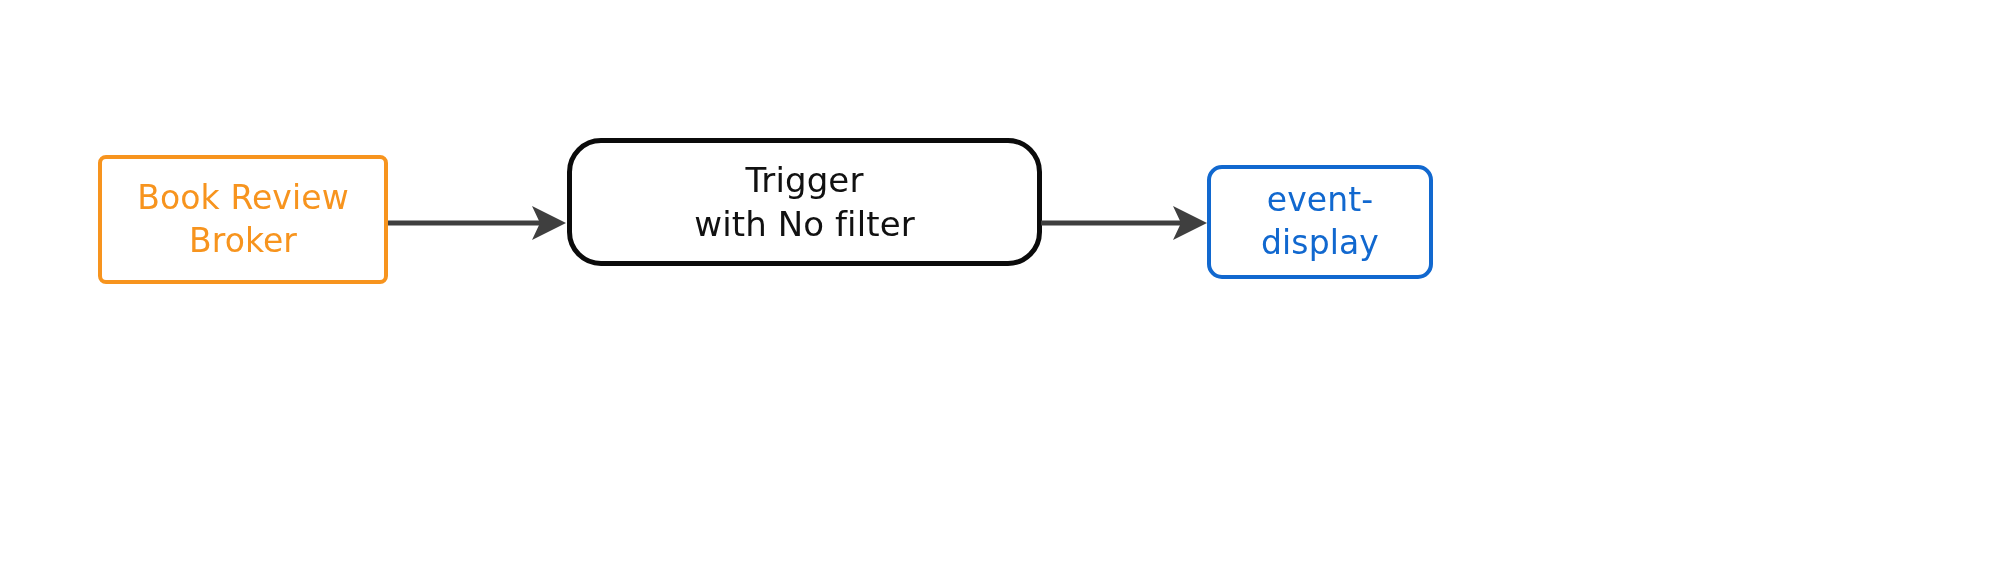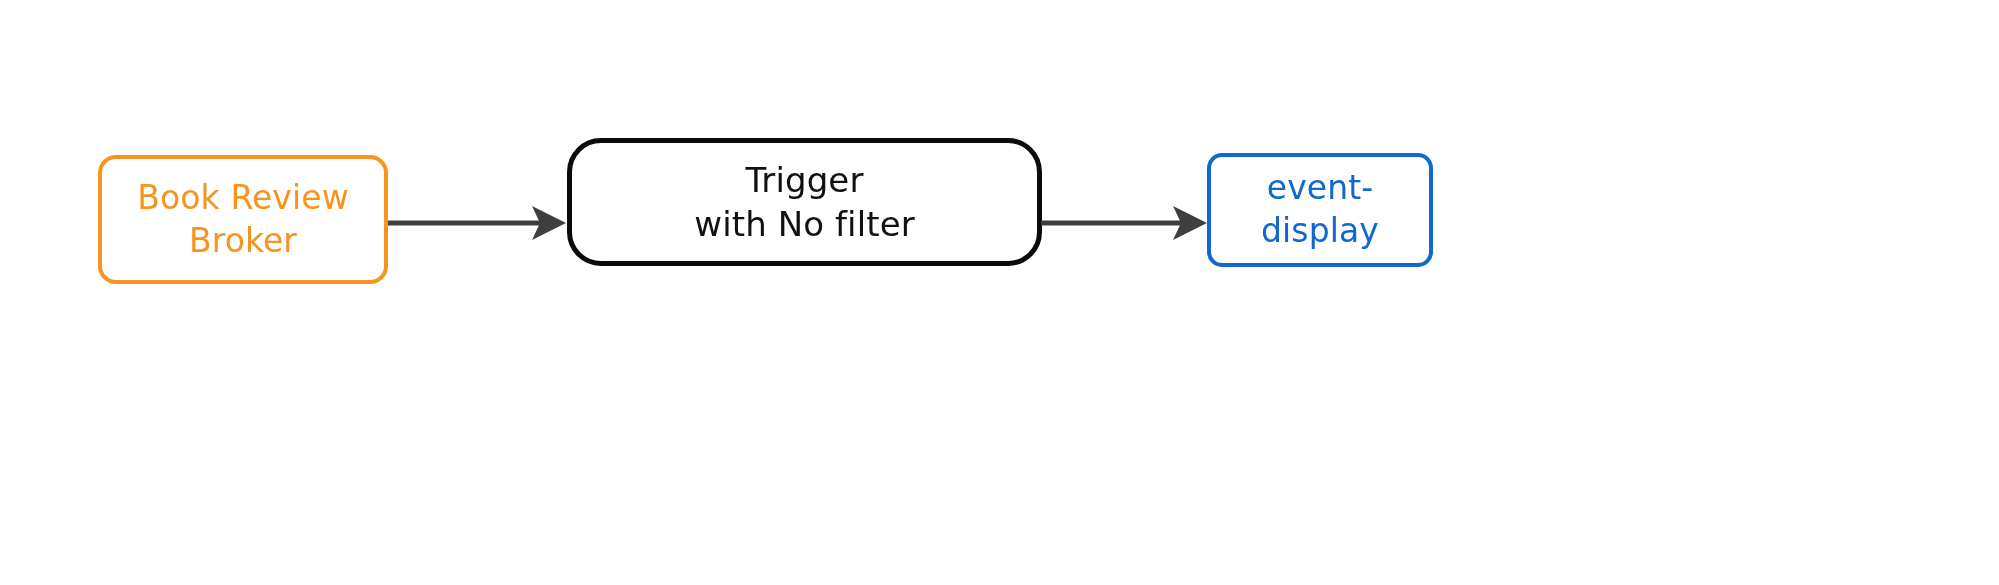--- a/index.html
+++ b/index.html
@@ -37,21 +37,21 @@
     letter-spacing: 0.1px;
   }
 
   
   #node-broker {
     left: 98px;
     top: 155px;
     width: 290px;
     height: 129px;
     border: 4px solid #F7941E;
-    border-radius: 18px;
+    border-radius: 8px;
   }
   #node-broker .node-label {
     color: #F7941E;
     font-size: 33px;
   }
 
   
   #node-trigger {
     left: 567px;
     top: 138px;
@@ -61,21 +61,21 @@
     border-radius: 34px;
   }
   #node-trigger .node-label {
     color: #111111;
     font-size: 34px;
   }
 
   
   #node-sink {
     left: 1207px;
-    top: 153px;
+    top: 165px;
     width: 226px;
     height: 114px;
     border: 4px solid #1168CF;
     border-radius: 15px;
   }
   #node-sink .node-label {
     color: #1168CF;
     font-size: 33px;
   }
 

